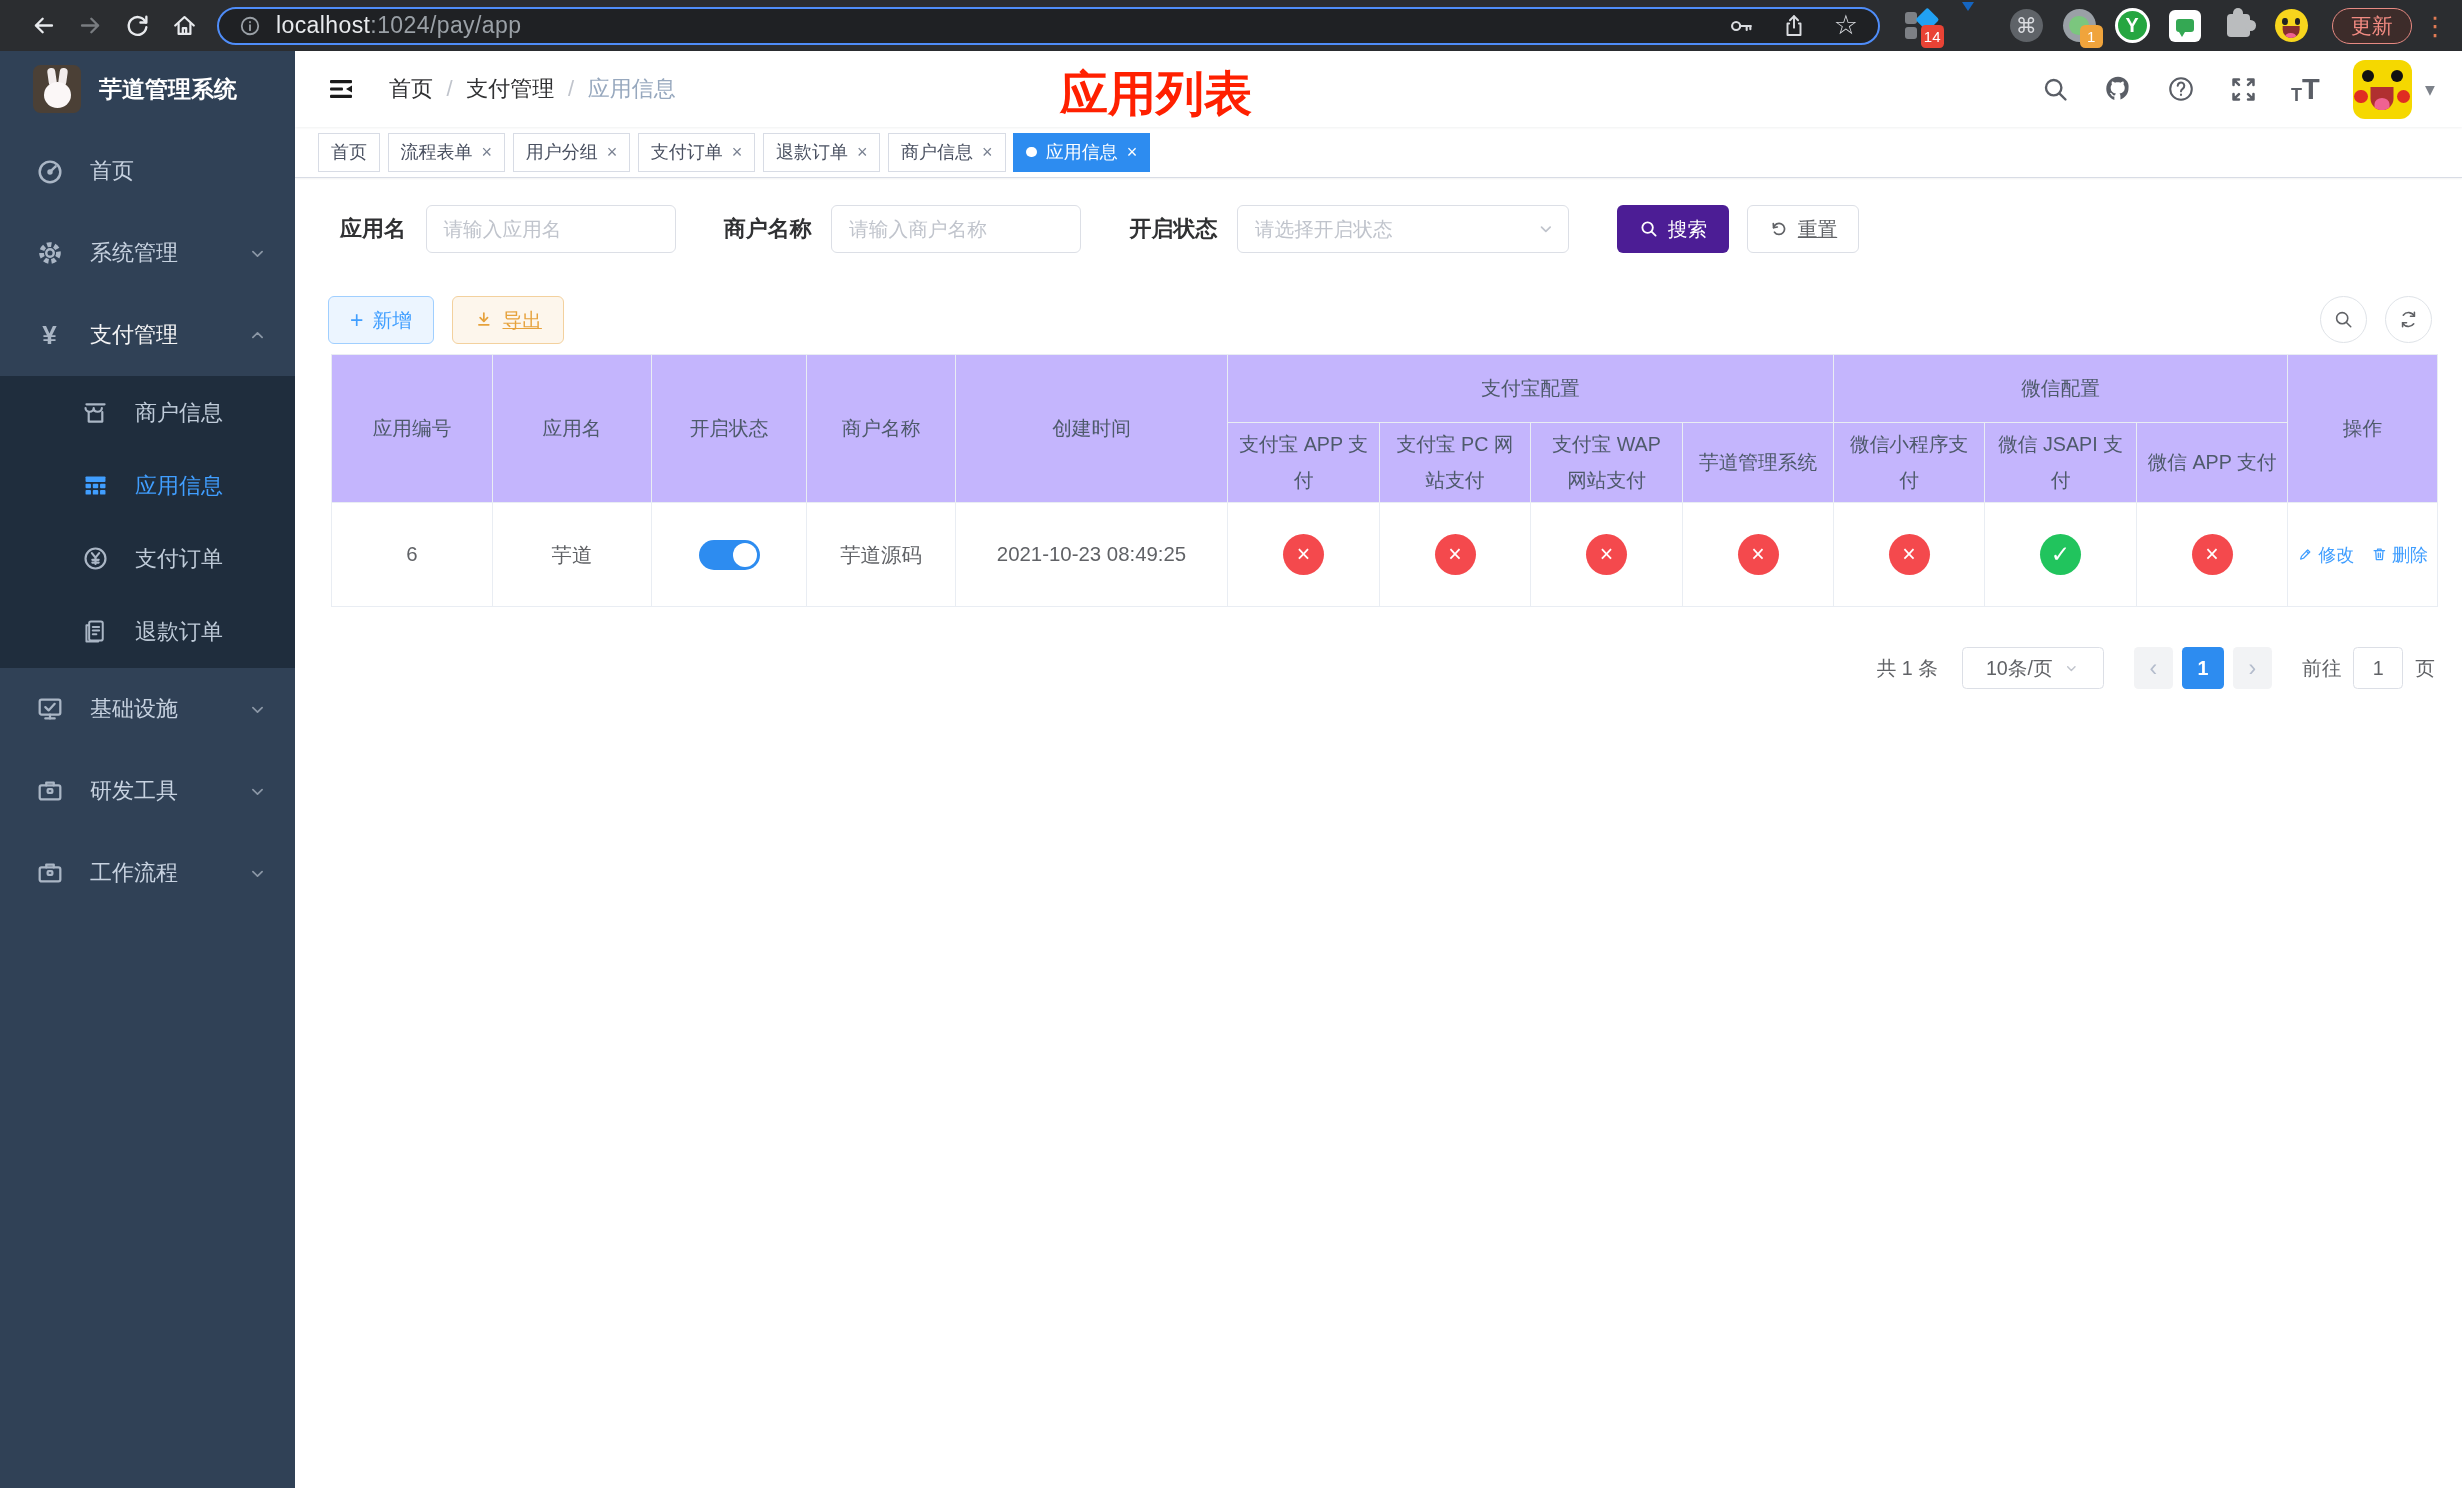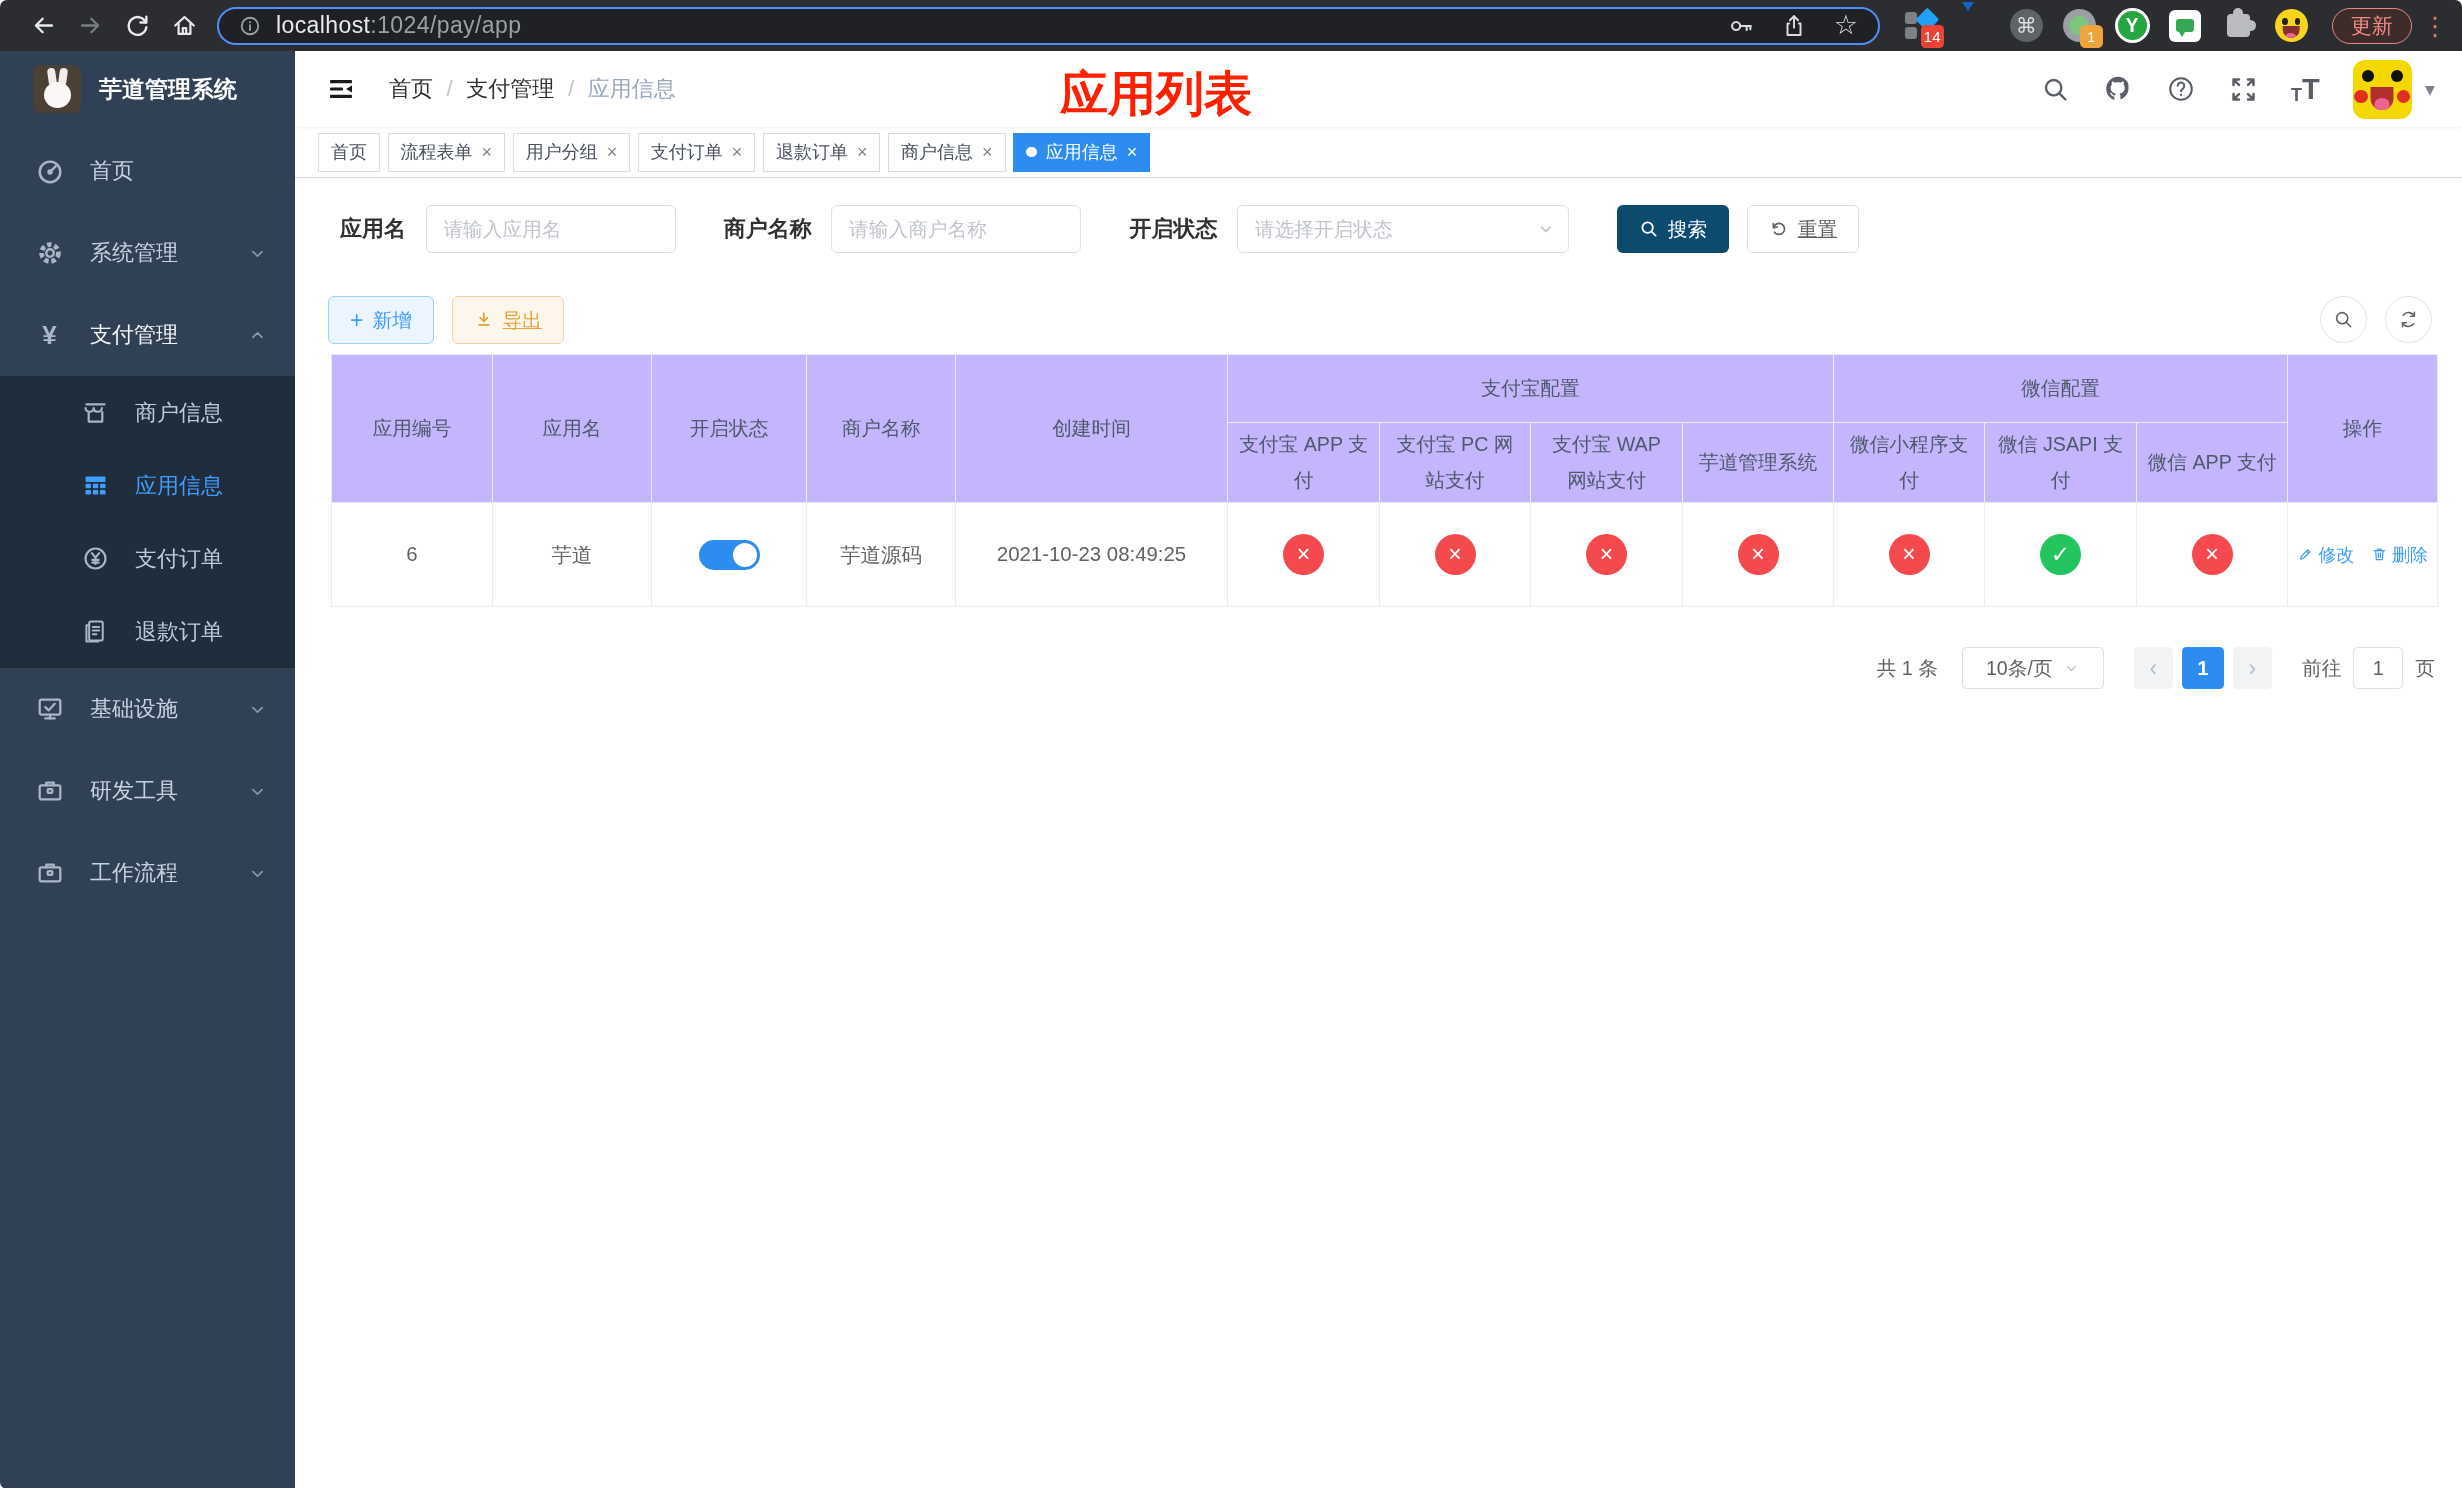--- a/index.html
+++ b/index.html
@@ -1,19 +1,19 @@
 <!DOCTYPE html>
 <html style="font-size:12px"><head>
 <meta charset="utf-8">
 <style>
   * { box-sizing: border-box; margin: 0; padding: 0; }
   html,body { background:#fff; }
   .page {
     position: relative; width: 2462px; height: 1489px; overflow: hidden;
-    font-family: "Liberation Sans", "DejaVu Sans", sans-serif; background: #fff; border-radius: 7px;
+    font-family: "Liberation Sans", "DejaVu Sans", sans-serif; background: #fff;
   }
   .ic { display:block; }
 
   
   .browser-bar { position:absolute; top:0; left:0; width:2462px; height:51px;
     background:#2b2d30; display:flex; align-items:center; padding-left:19.7px; }
   .nav-btn { width:47px; height:47px; display:flex; align-items:center; justify-content:center; color:#e8eaed; }
   .nav-btn.dim { color:#797c80; }
   .url-bar { margin-left:9px; width:1663px; height:38px; border-radius:20.4px;
     background:#1f2124; border:2.3px solid #4f8df9; display:flex; align-items:center; padding:0 19.7px; }
@@ -118,21 +118,21 @@
   .filter-row { position:absolute; top:27px; left:45px; display:flex; align-items:center; }
   .f-label { font-size:22px; font-weight:bold; color:#303133; margin-right:19.7px; white-space:nowrap; }
   .f-input { position:relative; margin-right:48px; }
   .f-input input { width:250px; height:48px; border:0.8px solid #dcdfe6; border-radius:6px; padding:0 16.7px;
     font-size:19.7px; color:#606266; outline:none; font-family:inherit; }
   .f-input input::placeholder { color:#c0c4cc; }
   .f-input.select input { width:332px; padding-right:28px; }
   .f-input .chev { position:absolute; right:13.6px; top:50%; transform:translateY(-50%); color:#c0c4cc; display:flex; }
   .btn { height:48px; border-radius:6px; font-size:19.7px; display:inline-flex; align-items:center; gap:9px;
     padding:0 21px; cursor:pointer; border:0.8px solid transparent; font-family:inherit; }
-  .btn-primary { background:#0c4a6e; color:#fff;justify-content:flex-end; }
+  .btn-primary { background:#4c1d95; color:#fff;justify-content:flex-end; }
   .btn-plain { background:#fff; color:#606266; border-color:#dcdfe6; }
   .btn + .btn { margin-left:18px;text-decoration:underline; }
 
   
   .toolbar-row { position:absolute; top:118px; left:33px; display:flex; align-items:center; }
   .btn-add { background:#ecf5ff; border-color:#a0cfff; color:#409eff; }
   .btn-export { background:#fdf6ec; border-color:#f3d19e; color:#e6a23c; }
   .plus-glyph { font-size:23px; line-height:1; }
   .mini-circles { position:absolute; top:118px; right:30px; display:flex; gap:18px; }
   .mini-circle { width:47px; height:47px; border-radius:50%; border:0.8px solid #dfe3e8; background:#fff;

